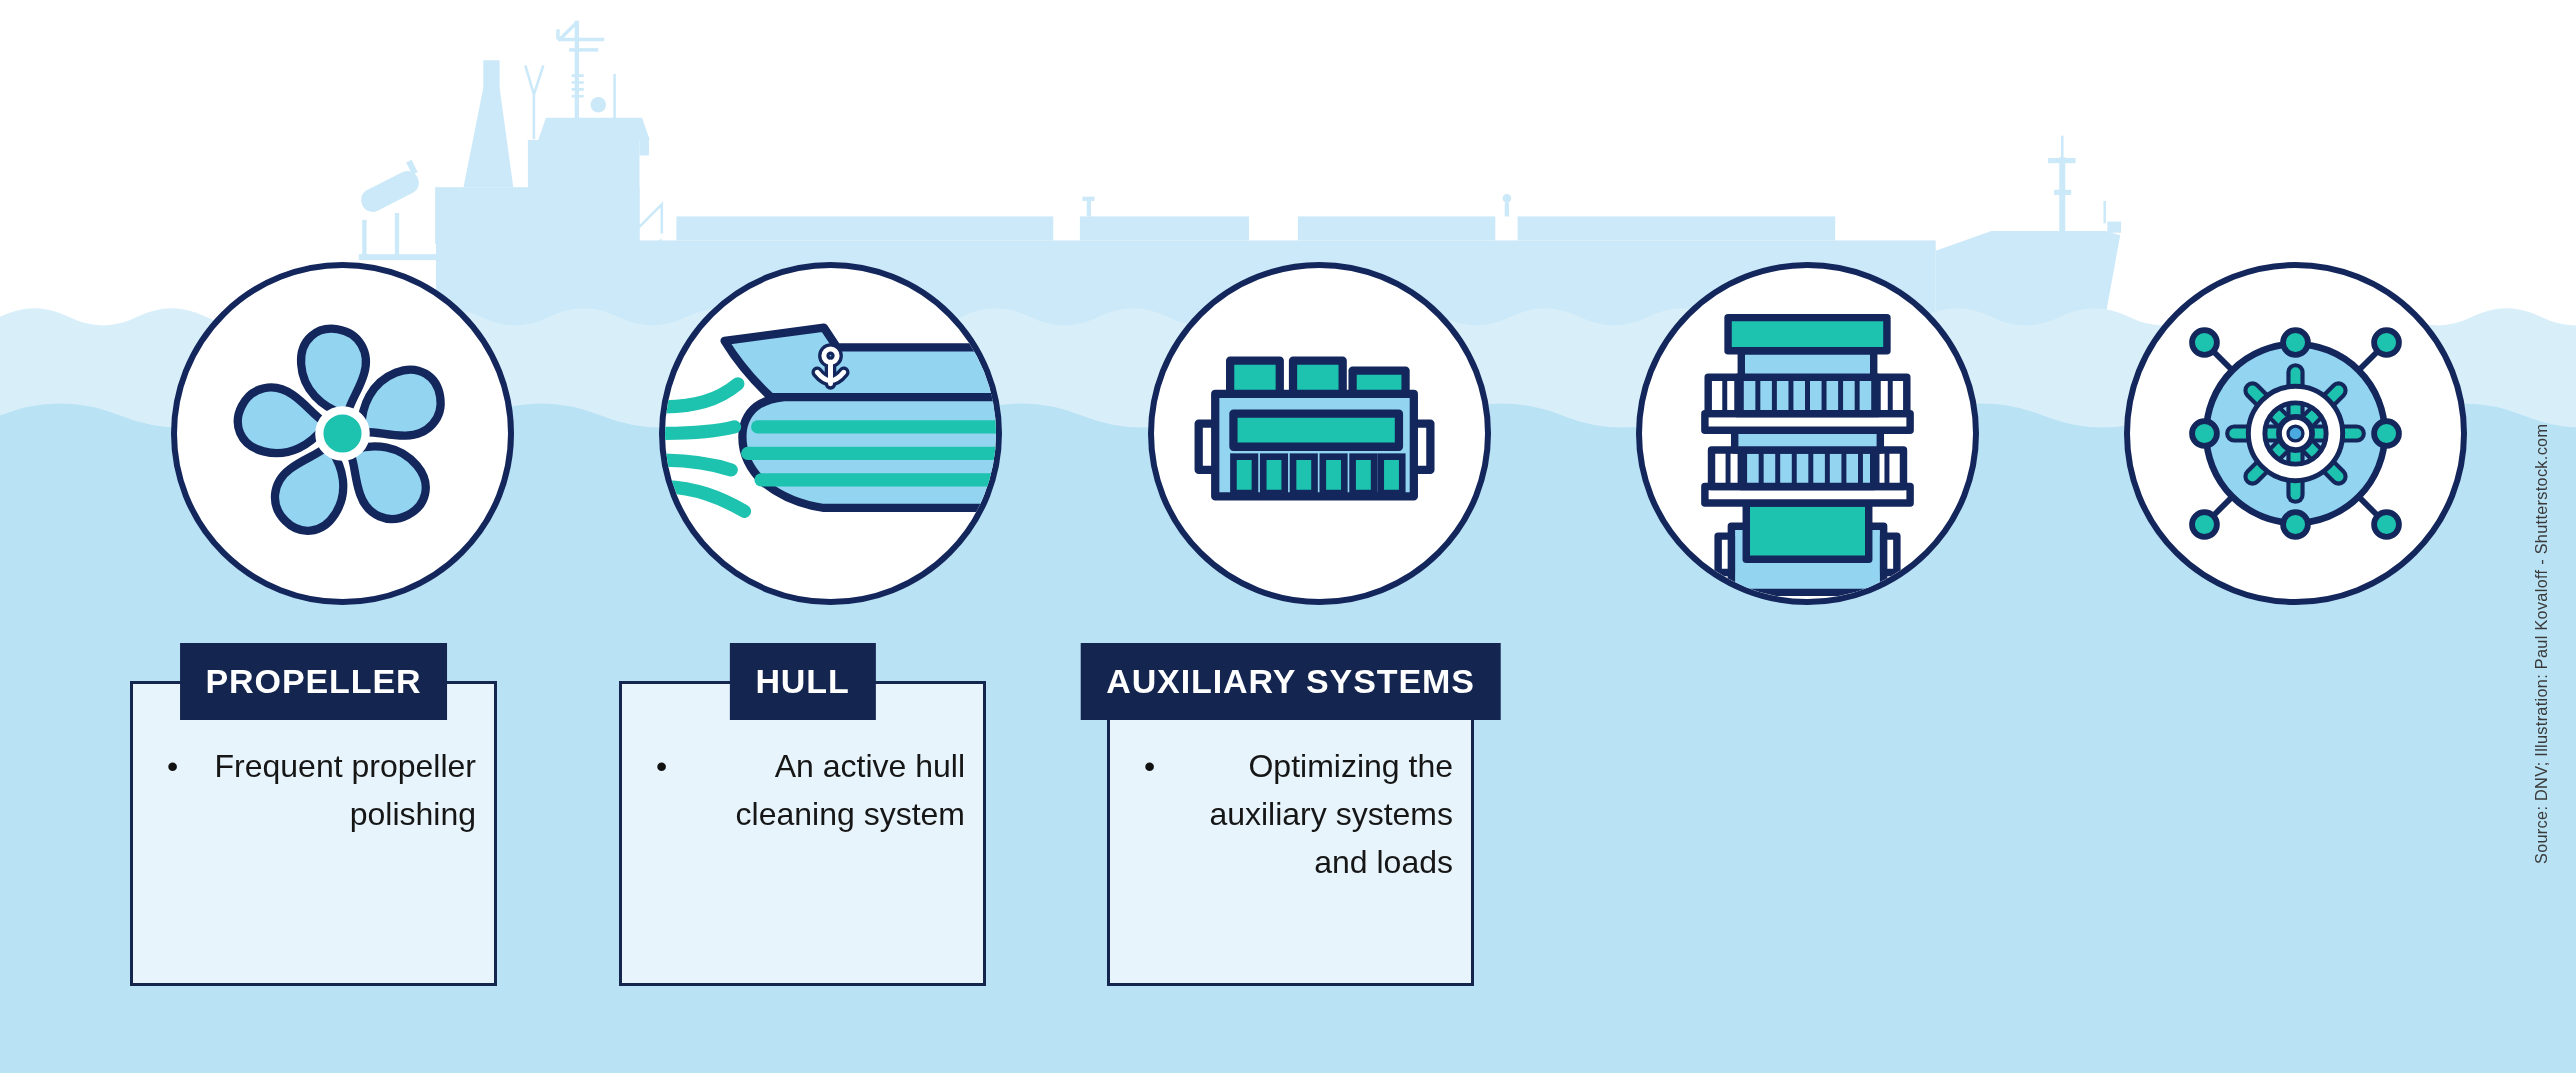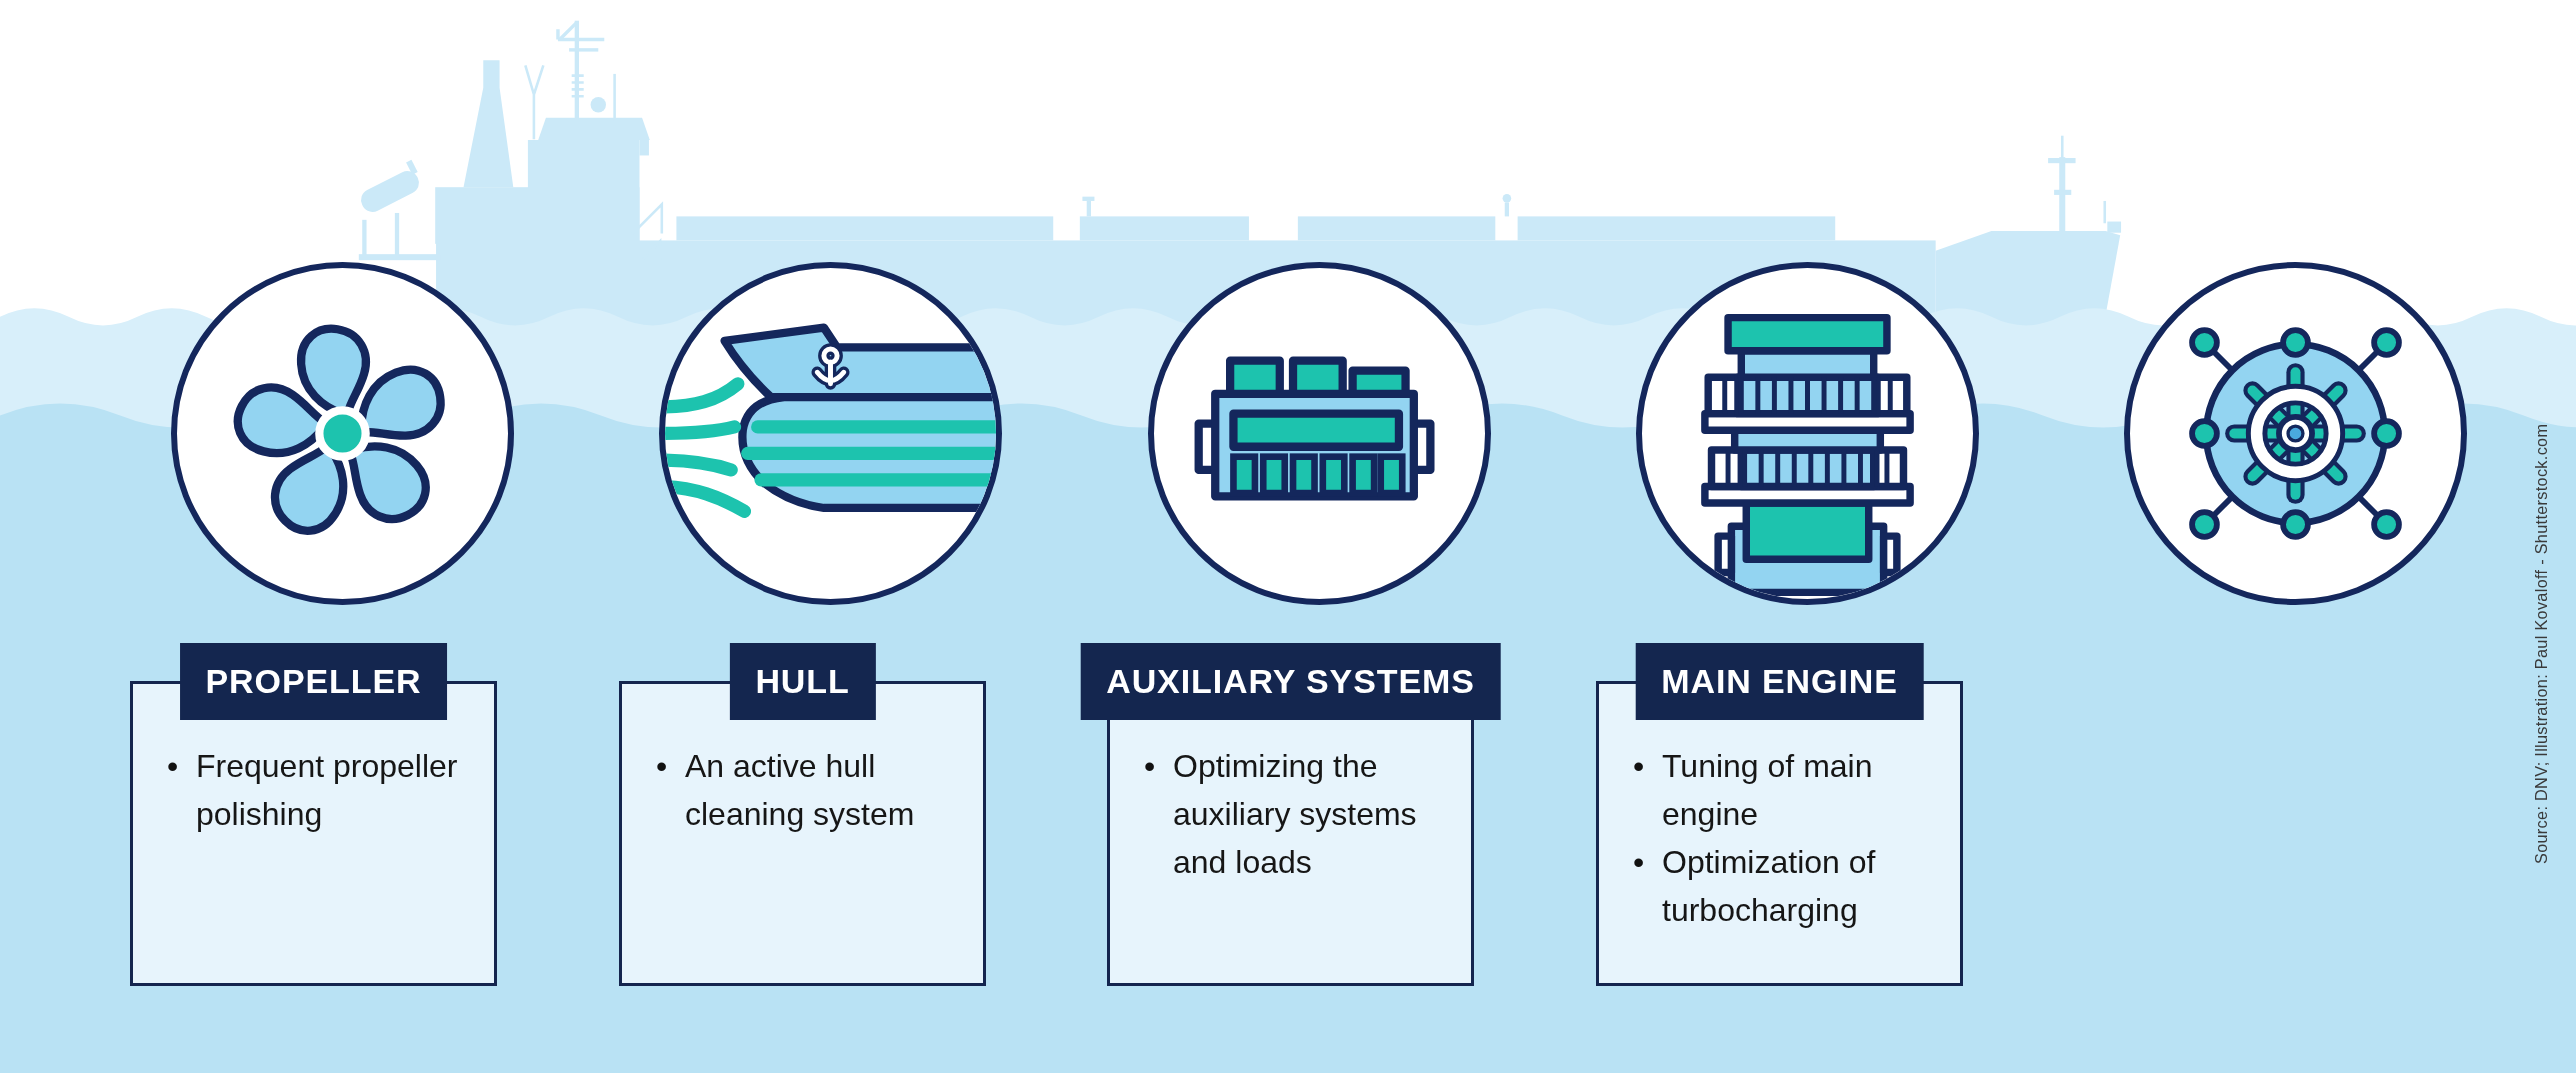--- a/index.html
+++ b/index.html
@@ -18,21 +18,21 @@
     background:#e7f4fc;border:3.4px solid #14254e;
   }
   .card-header{
     position:absolute;top:-41px;left:50%;transform:translateX(-50%);
     background:#14264f;color:#ffffff;height:77px;line-height:77px;
     padding:0 26px;font-size:34px;font-weight:bold;letter-spacing:0.9px;
     white-space:nowrap;
     text-align:right;
   }
   .card ul{
-    position:absolute;left:34px;top:58px;width:309px;margin:0;padding:0;list-style:none;
+    position:absolute;left:34px;top:58px;width:309px;margin:0;padding:0;list-style:none;text-align:right;
   }
   .card li{
     position:relative;padding-left:29px;font-size:32px;line-height:48px;color:#161616;
   }
   .card li::before{
     content:"•";position:absolute;left:0;top:0;color:#111111;
   }
   .source-credit{
     position:absolute;left:2527px;top:410px;height:468px;width:29px;
     writing-mode:vertical-rl;transform:rotate(180deg);
@@ -262,25 +262,18 @@
     </ul>
   </div>
 
   <div class="card" style="left:1107px">
     <div class="card-header">AUXILIARY SYSTEMS</div>
     <ul>
       <li>Optimizing the auxiliary systems and loads</li>
     </ul>
   </div>
 
-  <div class="card" style="left:1596px">
-    <div class="card-header">MAIN ENGINE</div>
-    <ul>
-      <li>Tuning of main engine</li>
-      <li>Optimization of turbocharging</li>
-    </ul>
-  </div>
 
 
   <div class="source-credit">Source: DNV; Illustration: Paul Kovaloff - Shutterstock.com</div>
 
 </div>
 
 
 </body></html>

